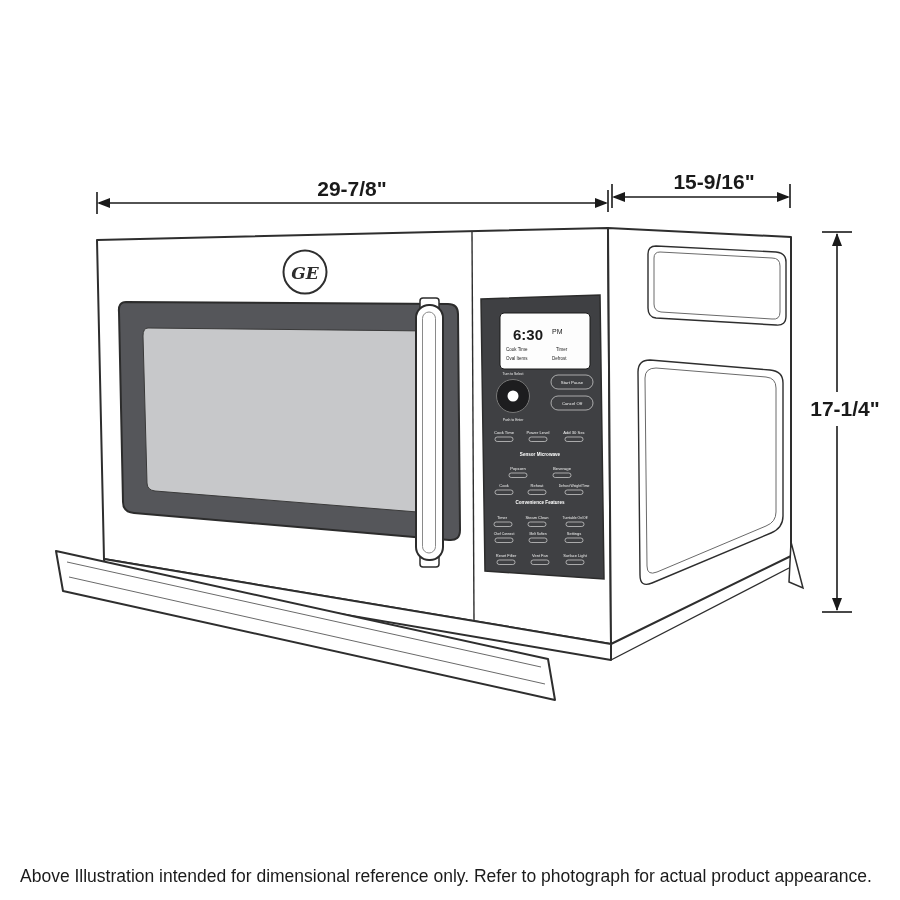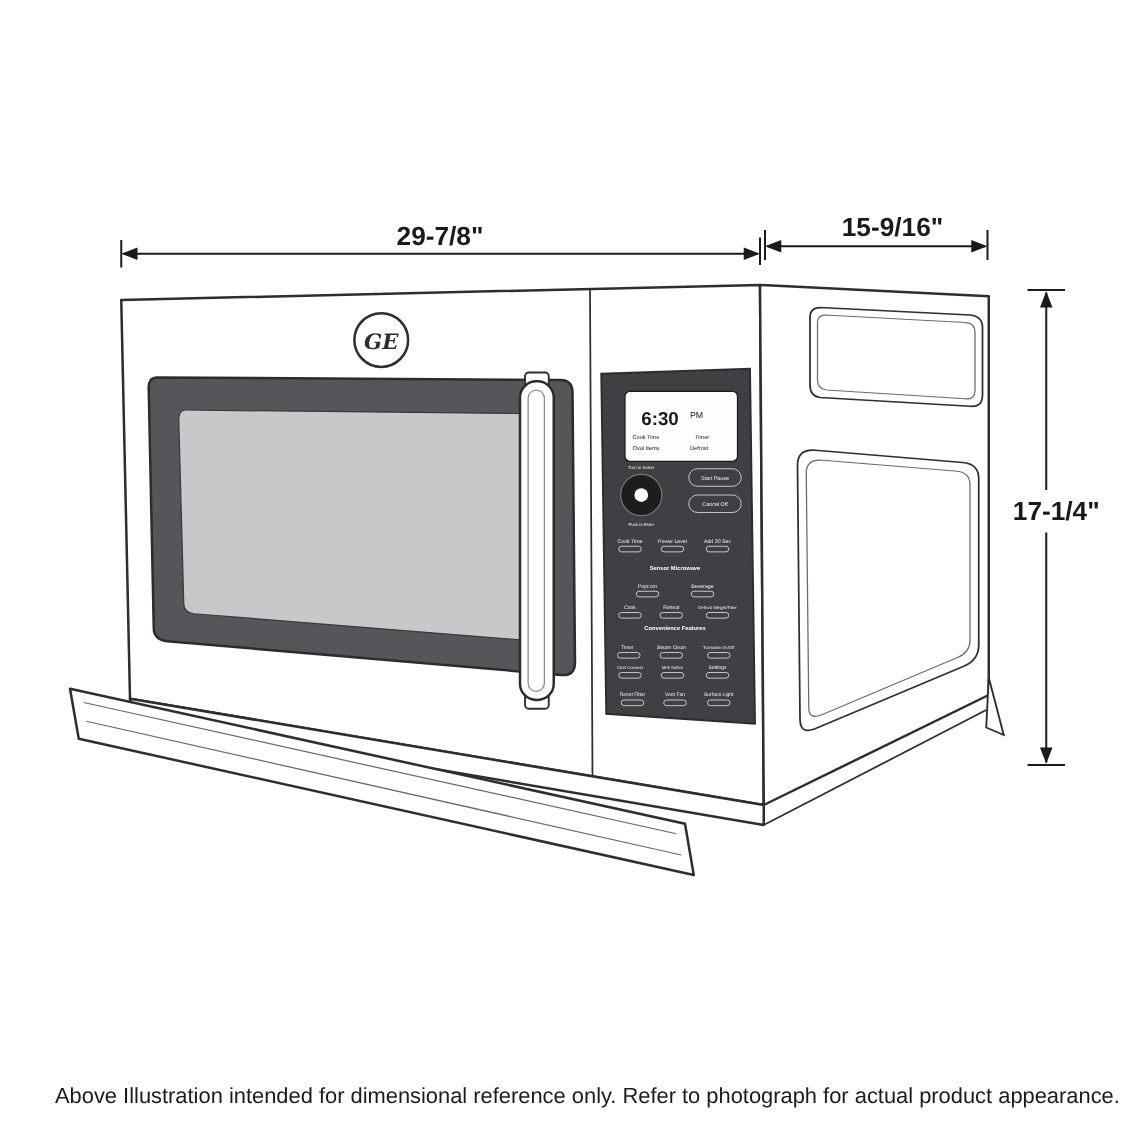--- a/index.html
+++ b/index.html
@@ -11,21 +11,21 @@
   .outline{fill:#ffffff;stroke:#2e2e2e;stroke-width:2;stroke-linejoin:round;}
   .detail{fill:none;stroke:#2e2e2e;stroke-width:1.4;stroke-linejoin:round;}
   .detail-light{fill:none;stroke:#6a6a6a;stroke-width:1;stroke-linejoin:round;}
   .dimline{stroke:#1a1a1a;stroke-width:1.6;}
   .arrow{fill:#1a1a1a;stroke:none;}
   .panel-text{fill:#f0f0f0;}
   .panel-pill{fill:none;stroke:#d8d8d8;stroke-width:0.7;}
   .panel-header{fill:#ffffff;font-weight:bold;}
   .display-ind{fill:#222222;}
   .logo-text{font-family:"DejaVu Serif",serif;font-style:italic;font-weight:bold;font-size:17px;fill:#2e2e2e;}
-  #caption{position:absolute;left:20px;top:866px;font-size:17.5px;color:#1b1b1b;margin-left:24px;}
+  #caption{position:absolute;left:20px;top:866px;font-size:17.5px;color:#1b1b1b;}
 </style>
 </head>
 <body>
 
 <div id="stage">
 <svg width="900" height="900" viewBox="0 0 900 900">
 
   <g>
     <line class="dimline" x1="97" y1="192" x2="97" y2="214"></line>
     <line class="dimline" x1="608" y1="190" x2="608" y2="212"></line>

